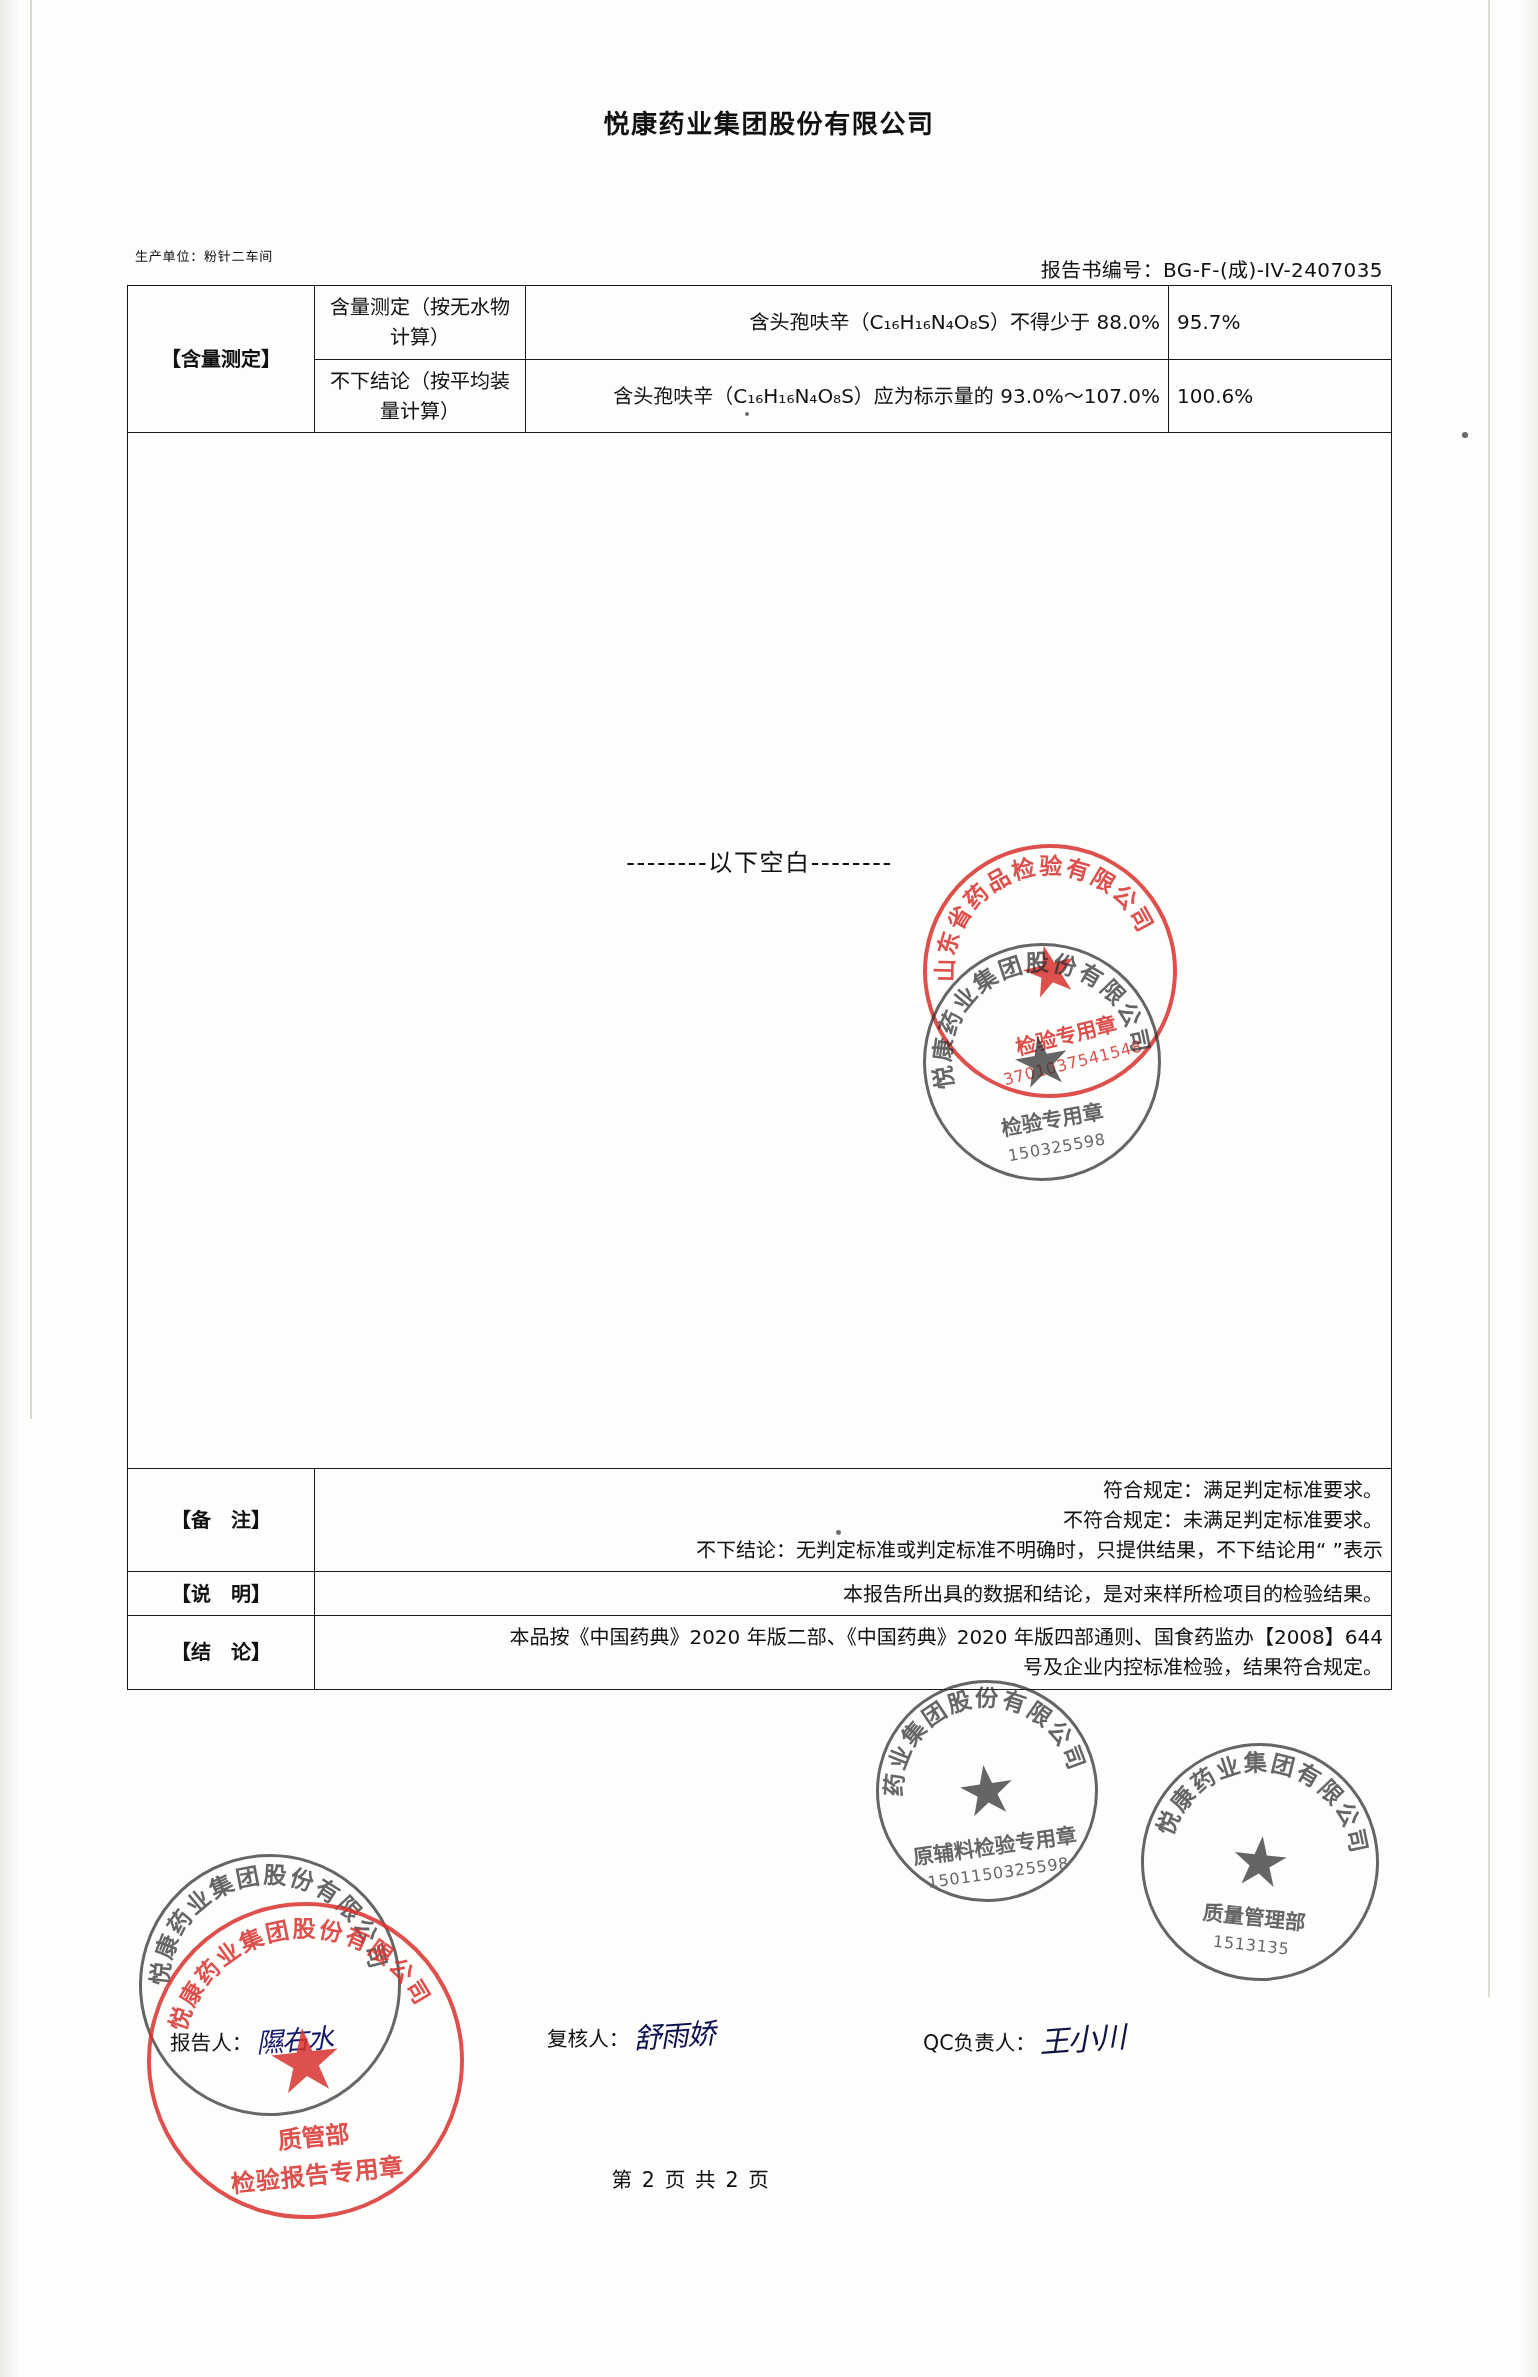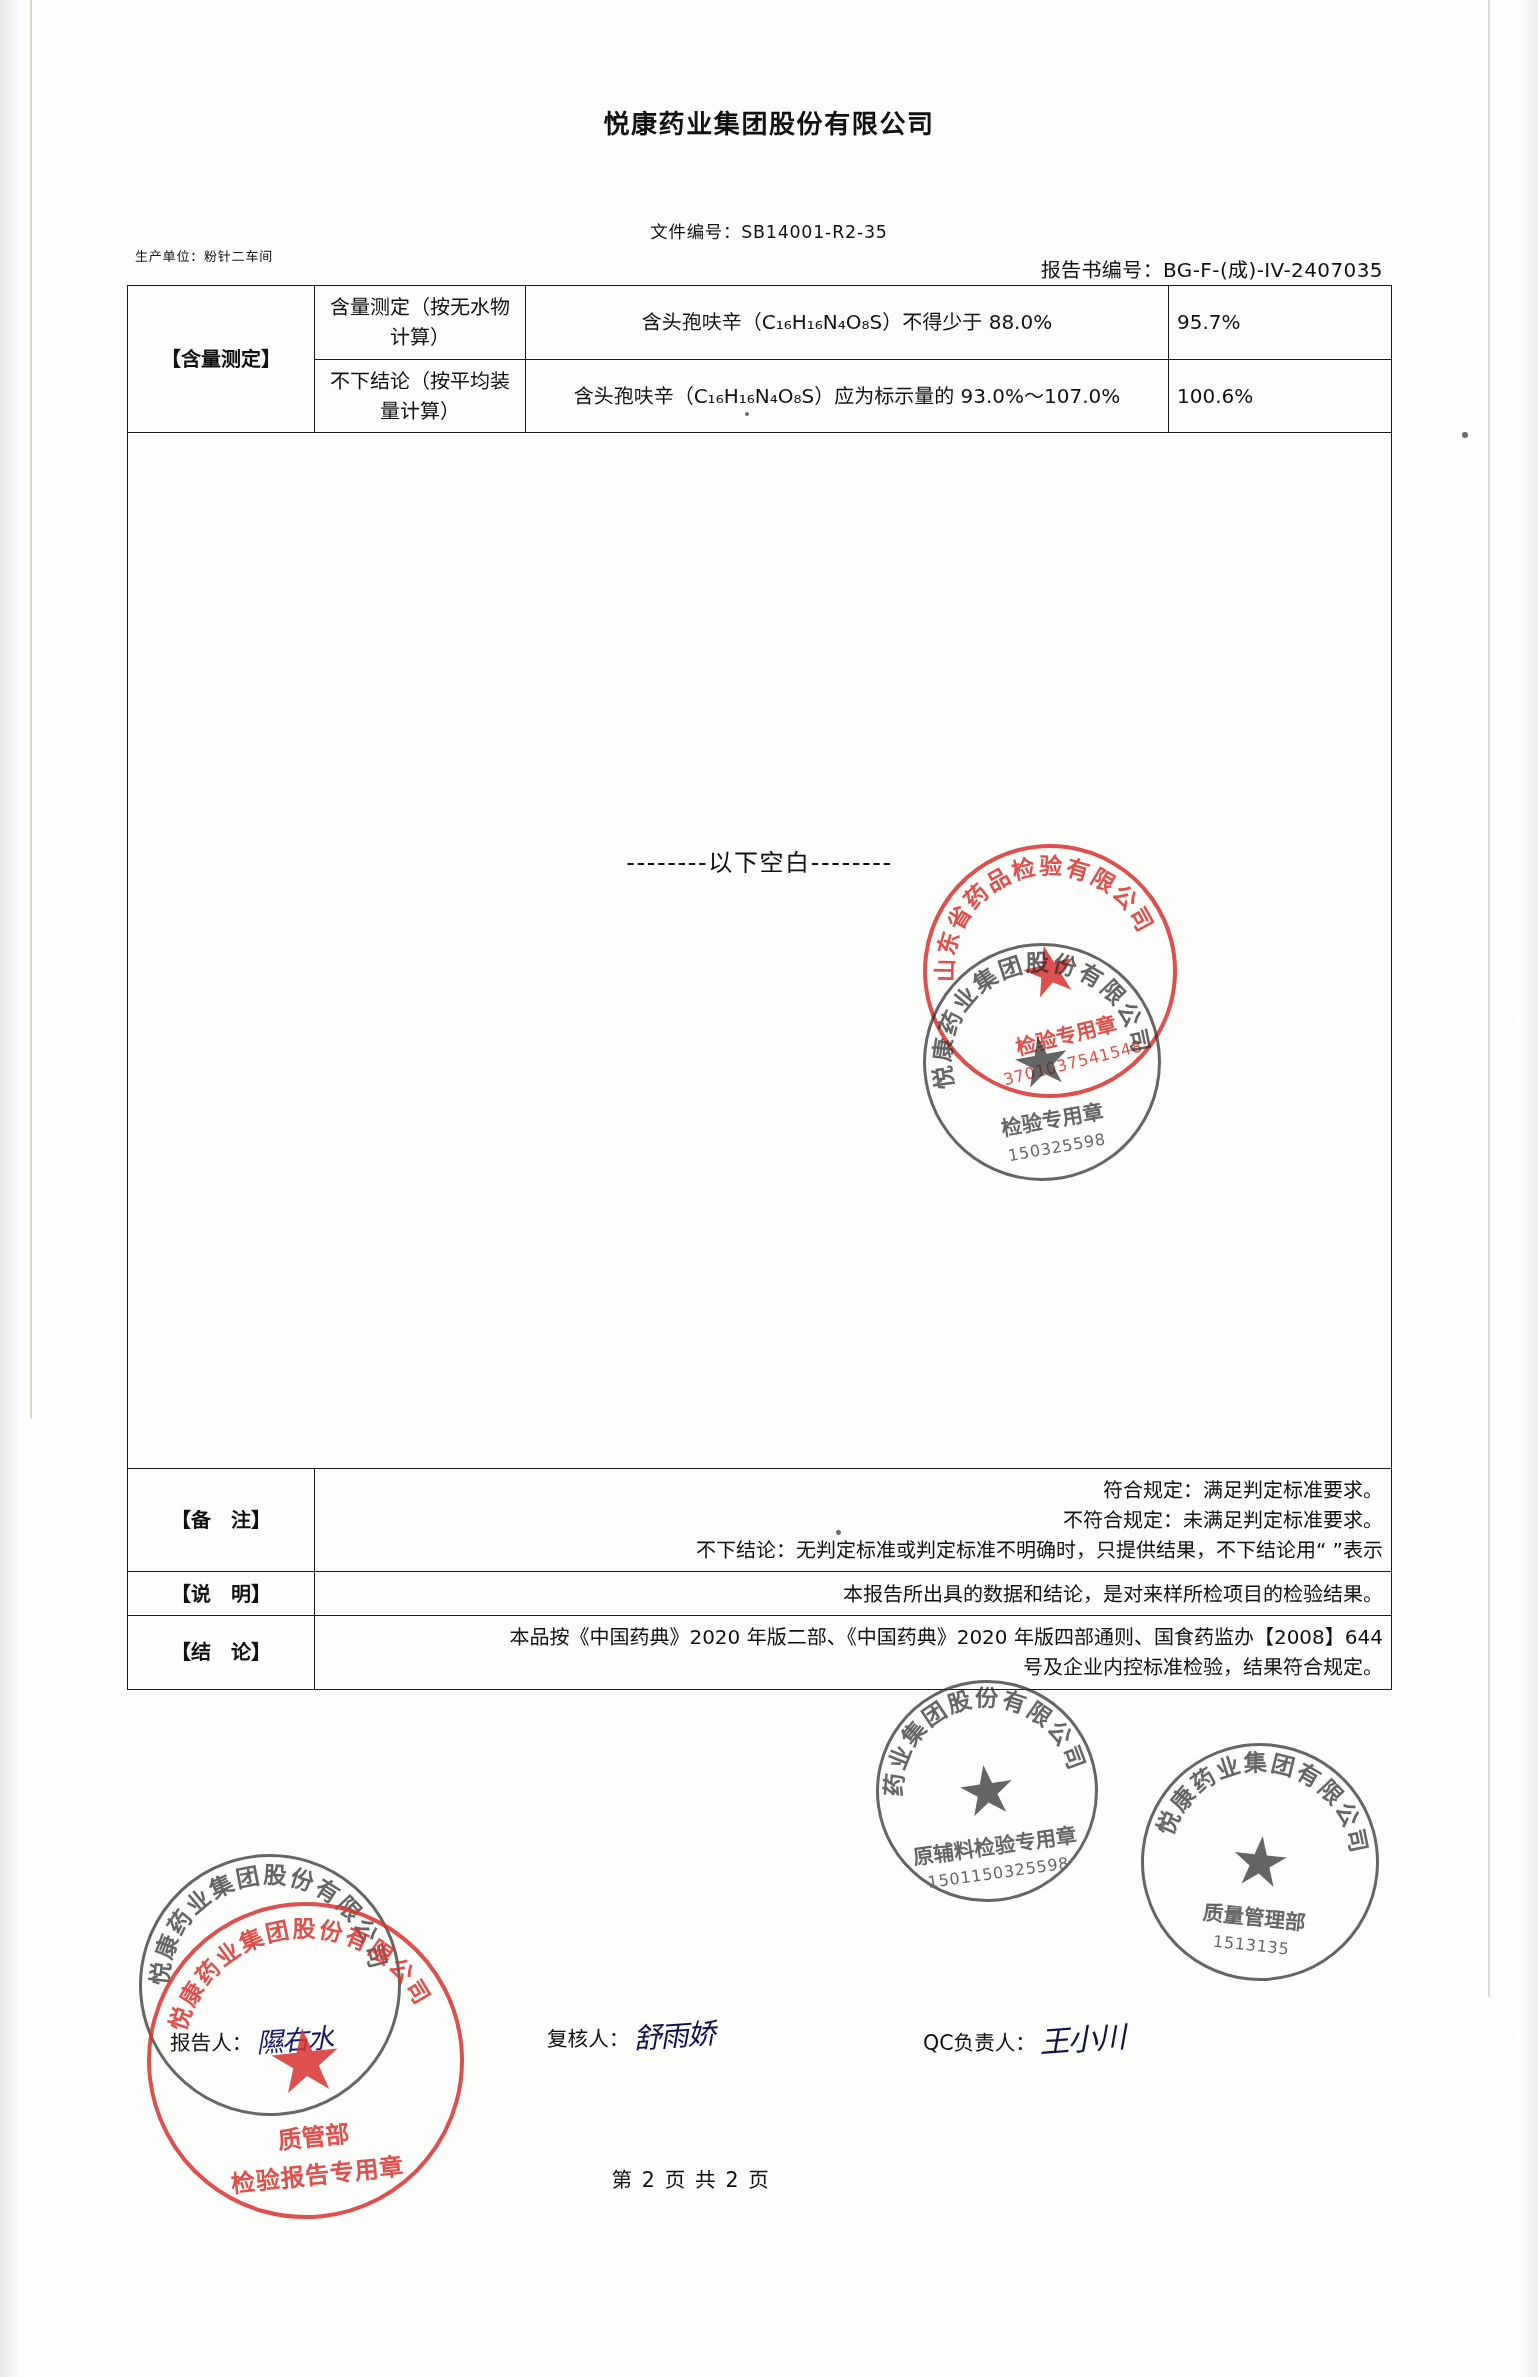--- a/index.html
+++ b/index.html
@@ -97,21 +97,21 @@
   }
   .tbl td {
     border: 1.6px solid #1a1a1a;
     padding: 6.3px 8px;
     font-size: 20px;
     vertical-align: middle;
     line-height: 1.5;
   }
   .c-label { width: 170px; text-align: center; font-weight: bold; }
   .c-item  { width: 194px; text-align: center; }
-  .c-std   { width: 626px; text-align: center; padding-left: 14.3px; }
+  .c-std   { width: 626px; text-align: right; padding-left: 14.3px; }
   .c-res   { width: 206px; text-align: left; }
   .blank-cell {
     height: 1022px;
     vertical-align: middle;
     position: relative;
   }
   .blank-mark {
     position: absolute;
     left: 50%;
     top: 412px;
@@ -223,21 +223,20 @@
 <body>
 
 <div class="page">
 
   <div class="scan-edge-left"></div>
   <div class="scan-edge-right"></div>
   <div class="vline-left"></div>
   <div class="vline-right"></div>
 
   <div class="company">悦康药业集团股份有限公司</div>
-  <div class="doc-code">文件编号：SB14001-R2-35</div>
   <div class="unit-line">生产单位：粉针二车间</div>
   <div class="report-no">报告书编号：BG-F-(成)-IV-2407035</div>
 
   <table class="tbl">
     <tbody>
       <tr>
         <td class="c-label" rowspan="2">【含量测定】</td>
         <td class="c-item">含量测定（按无水物计算）</td>
         <td class="c-std">含头孢呋辛（C₁₆H₁₆N₄O₈S）不得少于 88.0%</td>
         <td class="c-res">95.7%</td>

